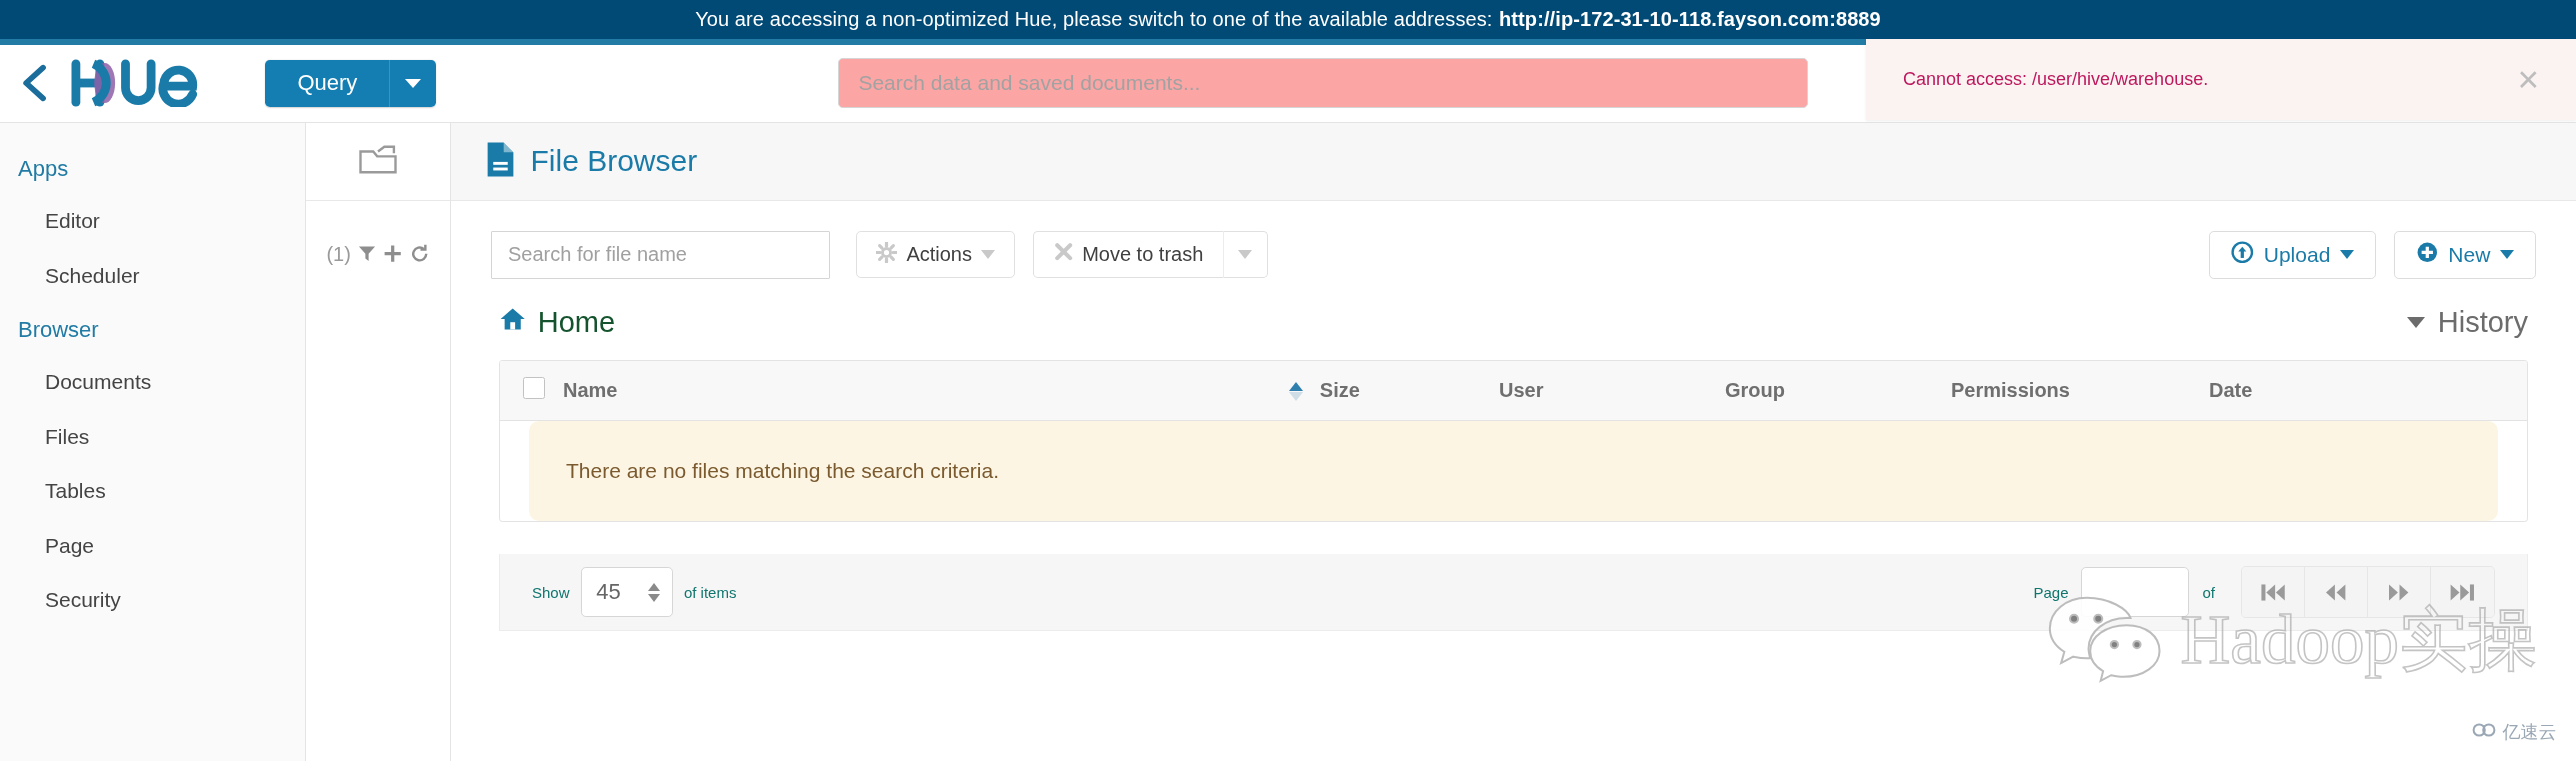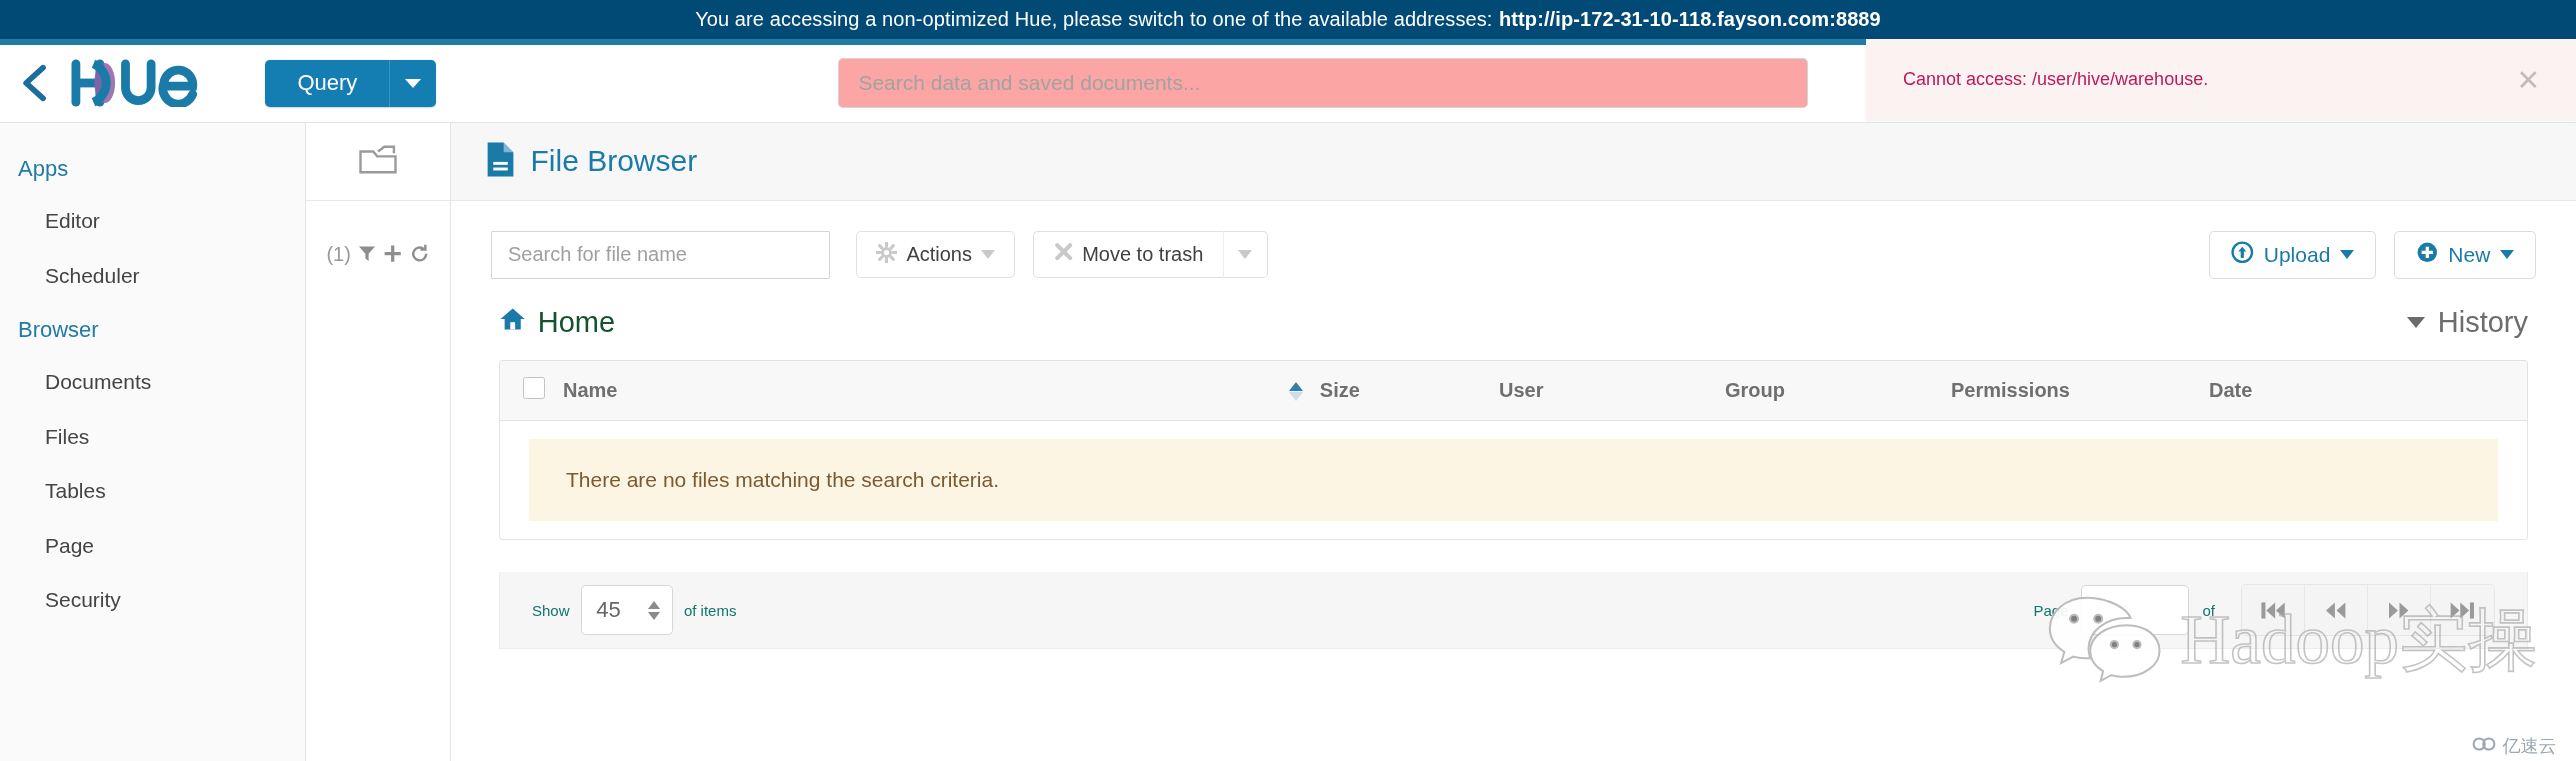--- a/index.html
+++ b/index.html
@@ -295,23 +295,23 @@
   }
   .sort-dn {
     width:0;height:0;border-left:7.3px solid transparent;border-right:7.3px solid transparent;
     border-top:9px solid #cfdde6;
   }
   .empty-cell { padding: 0; }
   .empty-msg {
     background: #fdf5e3;
     color: #7a5a2e;
     font-size: 21px;
-    padding: 29px 37px;
-    margin: 18px 29px;
-    border-radius: 1px;
+    padding: 38px 37px;
+    margin: 0 29px;
+    border-radius: 10px;
   }
 
   
   .pager {
     margin: 32px 48px 0 48px;
     background: #f6f6f6;
     border: 0.8px solid #ececec;
     border-top: none;
     display: flex; align-items: center;
     padding: 21px 32px;
@@ -364,21 +364,21 @@
   }
   .wm-text {
     font-size: 69px;
     color: rgba(255,255,255,0);
     -webkit-text-stroke: 1.6px rgba(170,170,170,.75);
     font-family: "Liberation Serif", serif;
     white-space: nowrap;
   }
   .wm-badge {
     position: absolute;
-    right: 19.4px; bottom: 3px;
+    right: 19.4px; bottom: 17px;
     display: flex; align-items: center; gap: 6.5px;
     color: #9aa7b4; font-size: 18px;
     z-index: 30; pointer-events: none;
   }
 </style>
 </head>
 <body>
 
 <div class="top-banner">
   <span>You are accessing a non-optimized Hue, please switch to one of the available addresses:</span>

